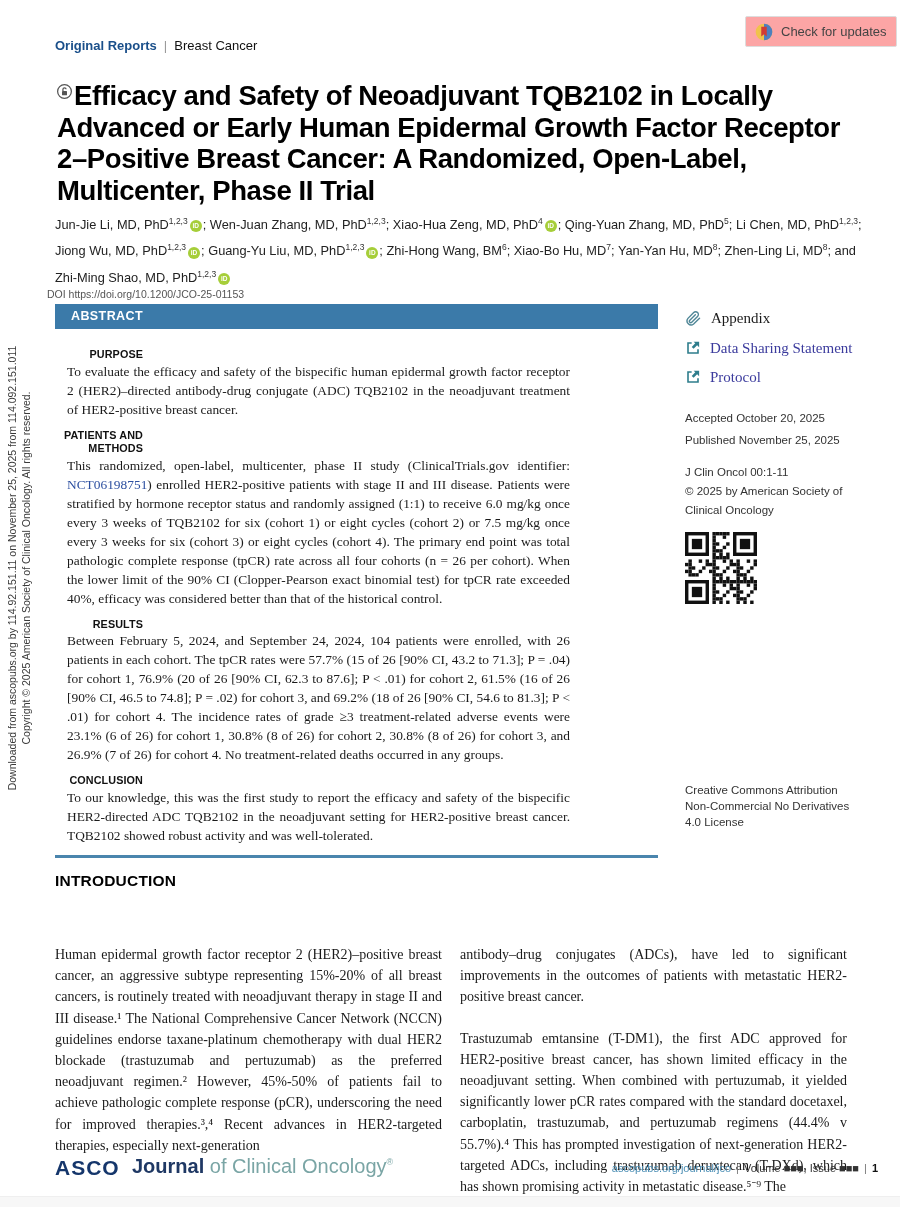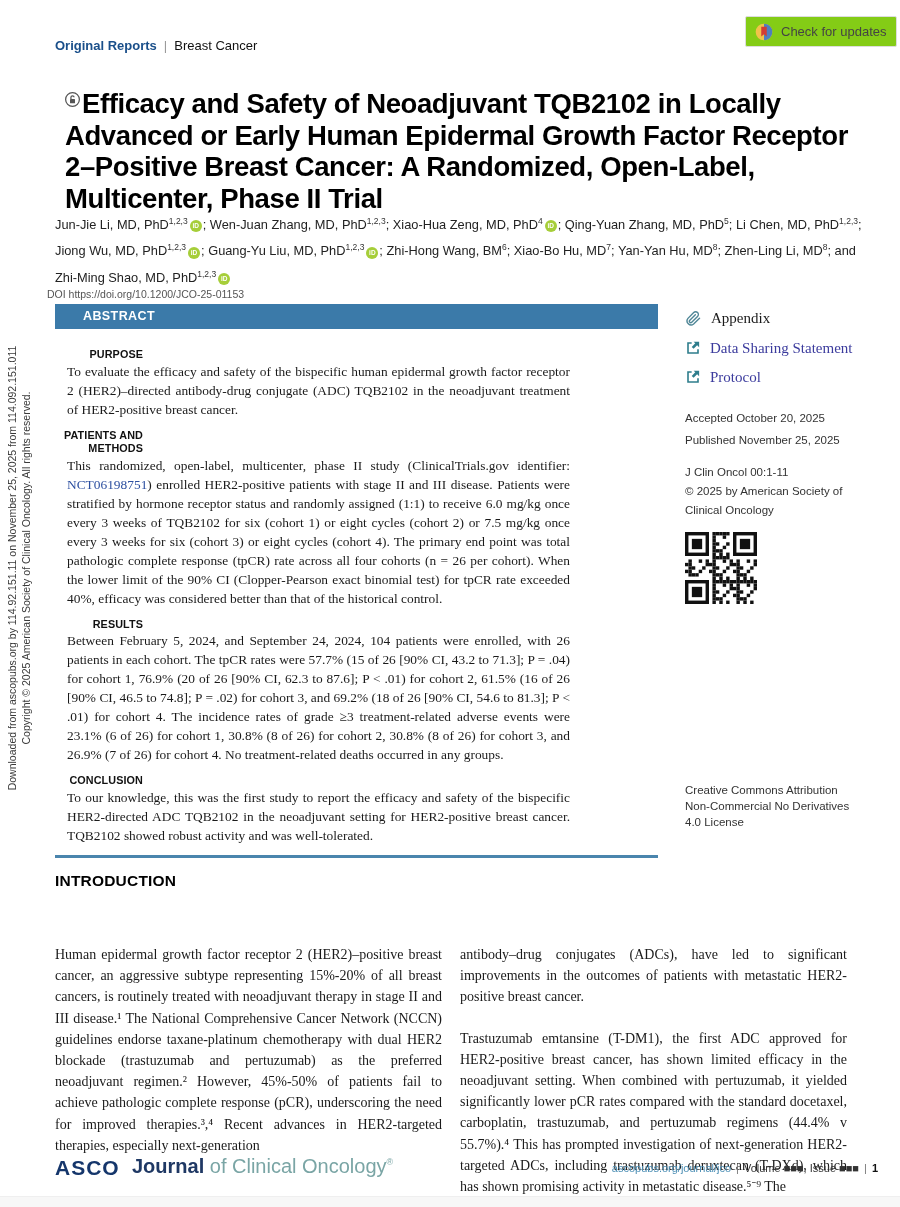--- a/index.html
+++ b/index.html
@@ -8,39 +8,39 @@
 
   
   .watermark{position:absolute;left:6px;top:838px;width:540px;transform:rotate(-90deg);
              transform-origin:0 0;text-align:center;font-size:10.5px;line-height:13.5px;color:#3a3a3a;}
 
   
   .masthead{position:absolute;left:55px;top:38px;font-size:13px;}
   .kicker{color:#1a4f8a;font-weight:bold;}
   .mast-sep{color:#999;margin:0 7px;}
   .category{color:#111;}
-  .updates-btn{position:absolute;left:745px;top:16px;width:152px;height:31px;background:#84cc16;
+  .updates-btn{position:absolute;left:745px;top:16px;width:152px;height:31px;background:#fca5a5;
                border:1px solid #ddd;border-radius:2px;display:flex;align-items:center;gap:7px;
                padding-left:8px;box-sizing:border-box;font-size:13px;color:#444;cursor:pointer;}
 
   
   .title{position:absolute;left:53px;top:70px;width:812px;font-size:27.5px;line-height:31.5px;
-         font-weight:bold;color:#000;letter-spacing:-0.4px;margin:12px;}
+         font-weight:bold;color:#000;letter-spacing:-0.4px;margin:4px;}
   .oa-icon{display:inline-block;vertical-align:6px;margin-right:2px;}
   .authors{position:absolute;left:55px;top:210px;width:812px;font-size:12.8px;line-height:22px;color:#222;}
   .authors sup.aff{font-size:8.5px;color:#333;}
   .orcid{display:inline-block;width:12px;height:12px;border-radius:50%;background:#a6ce39;color:#fff;
          font-size:6.5px;font-weight:bold;text-align:center;line-height:12px;margin:0 1px 0 2px;
          vertical-align:1px;}
   .doi{position:absolute;left:47px;top:288px;font-size:10.5px;color:#555;}
 
   
   .abstract{position:absolute;left:55px;top:304px;width:603px;}
   .abs-bar{background:#3b7aa9;color:#fff;font-weight:bold;font-size:12.5px;letter-spacing:.4px;
-           height:25px;line-height:25px;padding-left:28px;}
+           height:25px;line-height:25px;padding-left:16px;}
   .abs-sections{margin-top:15px;}
   .abs-row{display:flex;margin-bottom:6px;flex-direction:column;}
   .abs-label{width:88px;flex:none;text-align:right;font-weight:bold;font-size:10.8px;line-height:13.5px;
              color:#111;padding-top:4px;letter-spacing:.1px;}
   .abs-text{margin-left:12px;width:503px;font-family:"Liberation Serif",serif;font-size:13.4px;
             line-height:19px;text-align:justify;color:#1a1a1a;}
   .nct{color:#2c4fa0;cursor:pointer;}
   .abs-rule{height:3px;background:#4a85ad;margin-top:10px;}
 
   

